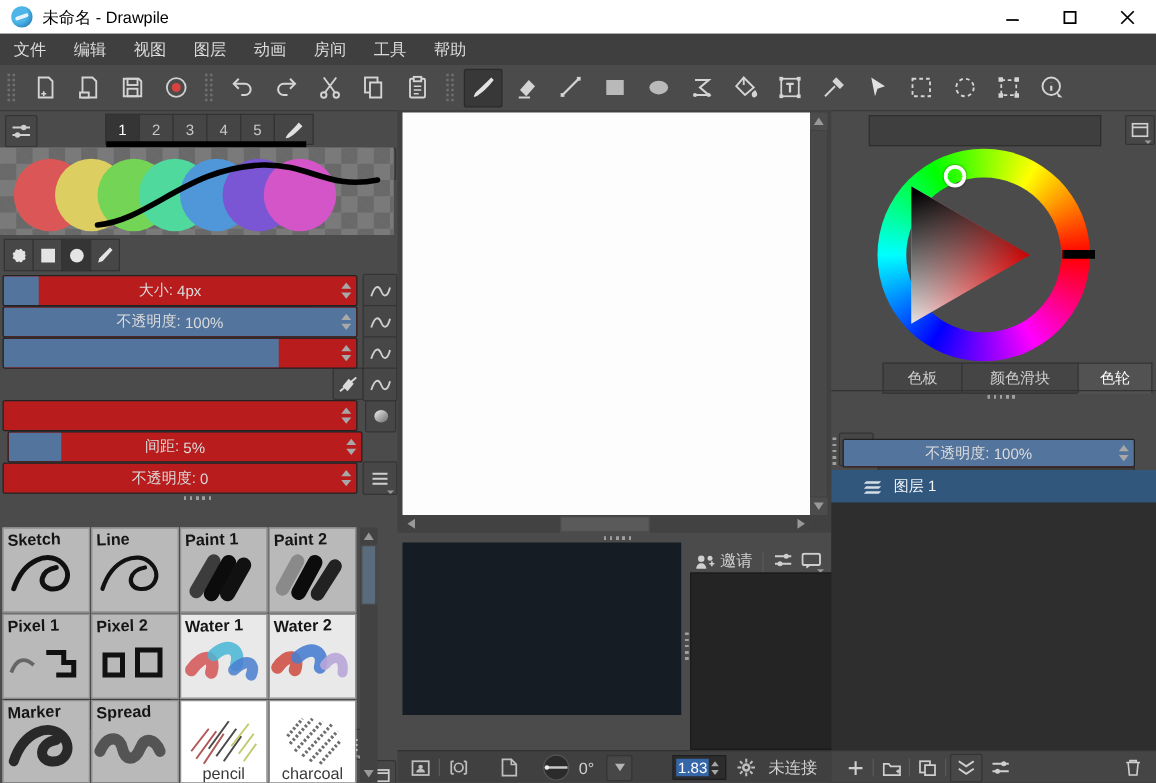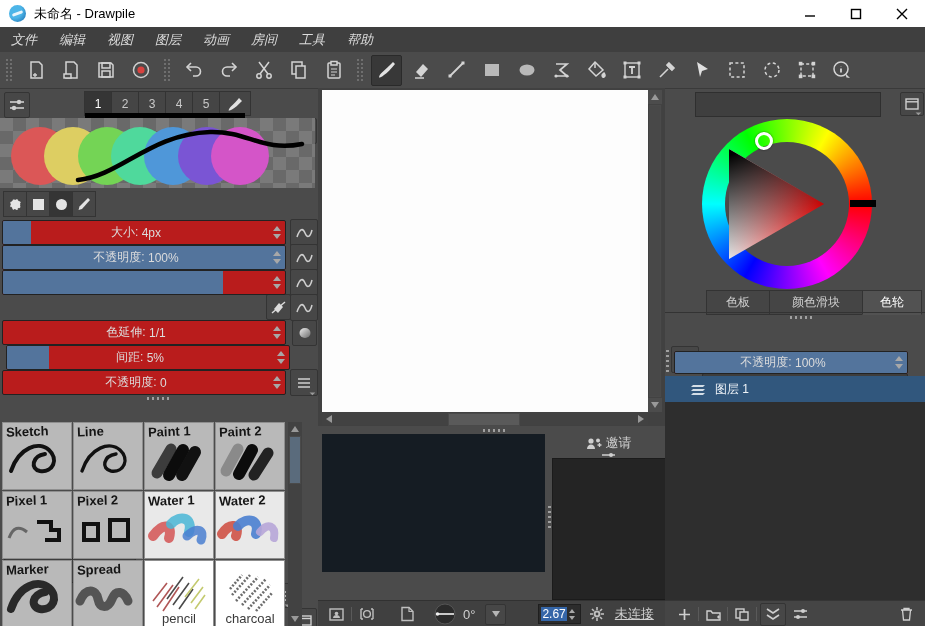--- a/index.html
+++ b/index.html
@@ -10,21 +10,21 @@
   
   .titlebar{left:0;top:0;width:925px;height:27px;background:#ffffff;color:#000;display:flex;align-items:center;}
   .titlebar .logo{width:17px;height:17px;border-radius:50%;margin:0 8px 0 9px;
      background:radial-gradient(circle at 35% 35%,#4db5e8 0 45%,#1565a8 100%);position:relative;}
   .titlebar .logo::after{content:"";position:absolute;left:3px;top:7px;width:11px;height:3px;background:#e8f4fb;border-radius:2px;transform:rotate(-20deg);}
   .titlebar .title{font-size:13px;}
   .wbtns{position:absolute;right:0;top:0;height:27px;display:flex;}
   .wbtn{width:46px;height:27px;display:flex;align-items:center;justify-content:center;}
   
   .menubar{left:0;top:27px;width:925px;height:25px;background:#3f3f3f;border-bottom:1px solid #2e2e2e;display:flex;align-items:center;color:#dcdcdc;font-size:13px;}
-  .menu-item{padding:0 11px;height:25px;display:flex;align-items:center;font-style:italic;}
+  .menu-item{padding:0 11px;height:25px;display:flex;align-items:center;}
   
   .toolbar{left:0;top:52px;width:925px;height:36px;background:#4b4b4b;border-bottom:1px solid #3a3a3a;display:flex;align-items:center;}
   .grip{width:2px;height:22px;border-left:2px dotted #6f6f6f;border-right:2px dotted #6f6f6f;margin:0 6px;}
   .tbtn{width:29px;height:29px;margin:0 2px;display:flex;align-items:center;justify-content:center;border-radius:2px;border:1px solid transparent;}
   .tbtn.selected{background:#383838;border:1px solid #2a2a2a;}
   
   .sbtn{background:#474747;border:1px solid #343434;border-radius:2px;display:flex;align-items:center;justify-content:center;position:relative;}
   .corner-arrow::after{content:"";position:absolute;right:2px;bottom:2px;border-left:4px solid transparent;border-top:4px solid transparent;border-right:4px solid #9a9a9a;transform:rotate(45deg);}
   .combo{background:#3d3d3d;border:1px solid #2f2f2f;border-radius:2px;color:#d8d8d8;font-size:12px;display:flex;align-items:center;padding:0 6px;position:relative;}
   .combo .carrow{position:absolute;right:7px;top:50%;margin-top:-2px;border-left:4px solid transparent;border-right:4px solid transparent;border-top:5px solid #9a9a9a;}
@@ -397,21 +397,20 @@
     </div>
 
   <div class="curve-btn" style="left:290px;top:206px;">
       <svg width="18" height="14">
         <path d="M2 11 C5 2 8 2 10 7 C12 12 15 12 17 4" fill="none" stroke="#cfcfcf" stroke-width="1.5"></path>
       </svg>
     </div>
 
   <div class="slider" style="left:2px;top:232px;width:282px;">
     <div class="fill" style="width: 0%;"></div>
-    <div class="lab"><span>色延伸:</span>&nbsp;<span>1/1</span></div>
     <span class="spin">
         <i class="up"></i>
         <i class="dn"></i>
       </span>
   </div>
 
   <div class="slider" style="left:6px;top:257px;width:282px;">
     <div class="fill" style="width: 15%;"></div>
     <div class="lab"><span>间距:</span>&nbsp;<span>5%</span></div>
     <span class="spin">
@@ -579,21 +578,21 @@
   </div>
 </div>
 
 <div class="dots-h abs" style="left:483px;top:429px;"></div>
 
 <div class="abs" style="left:318px;top:434px;width:347px;height:166px;">
   <div class="abs chat-log" style="left:4px;top:0;width:223px;height:138px;"></div>
   <div class="dots-v abs" style="left:230px;top:72px;"></div>
 
   <div class="abs" style="left:234px;top:0;width:113px;height:164px;">
-    <div style="display:flex;align-items:center;height:24px;flex-direction:column;">
+    <div style="display:flex;align-items:flex-end;height:24px;">
       <div style="display:flex;align-items:center;gap:4px;padding:0 4px;">
         <svg width="16" height="13">
             <circle cx="5" cy="4" r="2.6" fill="#cfcfcf"></circle>
             <path d="M1 12 c0-3 2-4.5 4-4.5 s4 1.5 4 4.5 z" fill="#cfcfcf"></path>
             <circle cx="12" cy="3.5" r="2" fill="#cfcfcf"></circle>
             <path d="M13.5 6 v4 M11.5 8 h4" stroke="#cfcfcf" stroke-width="1.3"></path>
           </svg>
         <span style="color:#cfcfcf;font-size:13px;">邀请</span>
       </div>
       <div style="width:1px;height:16px;background:#5a5a5a;margin:0 4px;"></div>
@@ -643,21 +642,21 @@
         <circle cx="12" cy="11" r="10" fill="#2b2b2b" stroke="#555" stroke-width="1"></circle>
         <line x1="3" y1="11" x2="21" y2="11" stroke="#c9c9c9" stroke-width="2"></line>
         <circle cx="4.5" cy="11" r="1.8" fill="#efefef"></circle>
       </svg>
     <span>0°</span>
   </div>
   <div class="sbtn" style="width:19px;height:19px;margin-left:10px;">
       <span class="arrow-dn" style="border-top-color:#b5b5b5;"></span>
     </div>
   <div style="margin-left:32px;display:flex;align-items:center;background:#2c2c2c;border:1px solid #1f1f1f;height:18px;padding:0 2px;">
-    <span style="background:#3566a8;color:#fff;font-size:12px;padding:0 1px;">2.67</span>
+    <span style="background:#3566a8;color:#fff;font-size:12px;padding:0 1px;">1.83</span>
     <span class="spin" style="position:static;display:flex;width:11px;">
         <i class="up" style="border-bottom-width:4px;border-left-width:3px;border-right-width:3px;"></i>
         <i class="dn" style="border-top-width:4px;border-left-width:3px;border-right-width:3px;"></i>
       </span>
   </div>
   <div style="margin-left:8px;">
     <svg width="16" height="16">
         <g stroke="#bfbfbf" stroke-width="1.6">
           <line x1="8" y1="1" x2="8" y2="4"></line>
           <line x1="8" y1="12" x2="8" y2="15"></line>
@@ -665,21 +664,21 @@
           <line x1="12" y1="8" x2="15" y2="8"></line>
           <line x1="3" y1="3" x2="5" y2="5"></line>
           <line x1="11" y1="11" x2="13" y2="13"></line>
           <line x1="13" y1="3" x2="11" y2="5"></line>
           <line x1="5" y1="11" x2="3" y2="13"></line>
         </g>
         <circle cx="8" cy="8" r="3.4" fill="#bfbfbf"></circle>
         <circle cx="8" cy="8" r="1.4" fill="#404040"></circle>
       </svg>
   </div>
-  <span style="margin-left:10px;text-decoration:underline;">未连接</span>
+  <span style="margin-left:10px;">未连接</span>
 </div>
 
 <div class="abs" style="left:665px;top:88px;width:260px;height:512px;">
 
   <input class="abs" style="left: 30px; top: 4px; width: 180px; height: 21px; background: rgb(63, 63, 63); border: 1px solid rgb(47, 47, 47); color: rgb(221, 221, 221); outline: none;">
   <div class="abs sbtn corner-arrow" style="left:235px;top:4px;width:22px;height:22px;">
     <svg width="14" height="12">
         <rect x="1" y="1" width="12" height="10" fill="none" stroke="#cfcfcf" stroke-width="1.4"></rect>
         <line x1="1" y1="3.8" x2="13" y2="3.8" stroke="#cfcfcf" stroke-width="1.4"></line>
       </svg>

